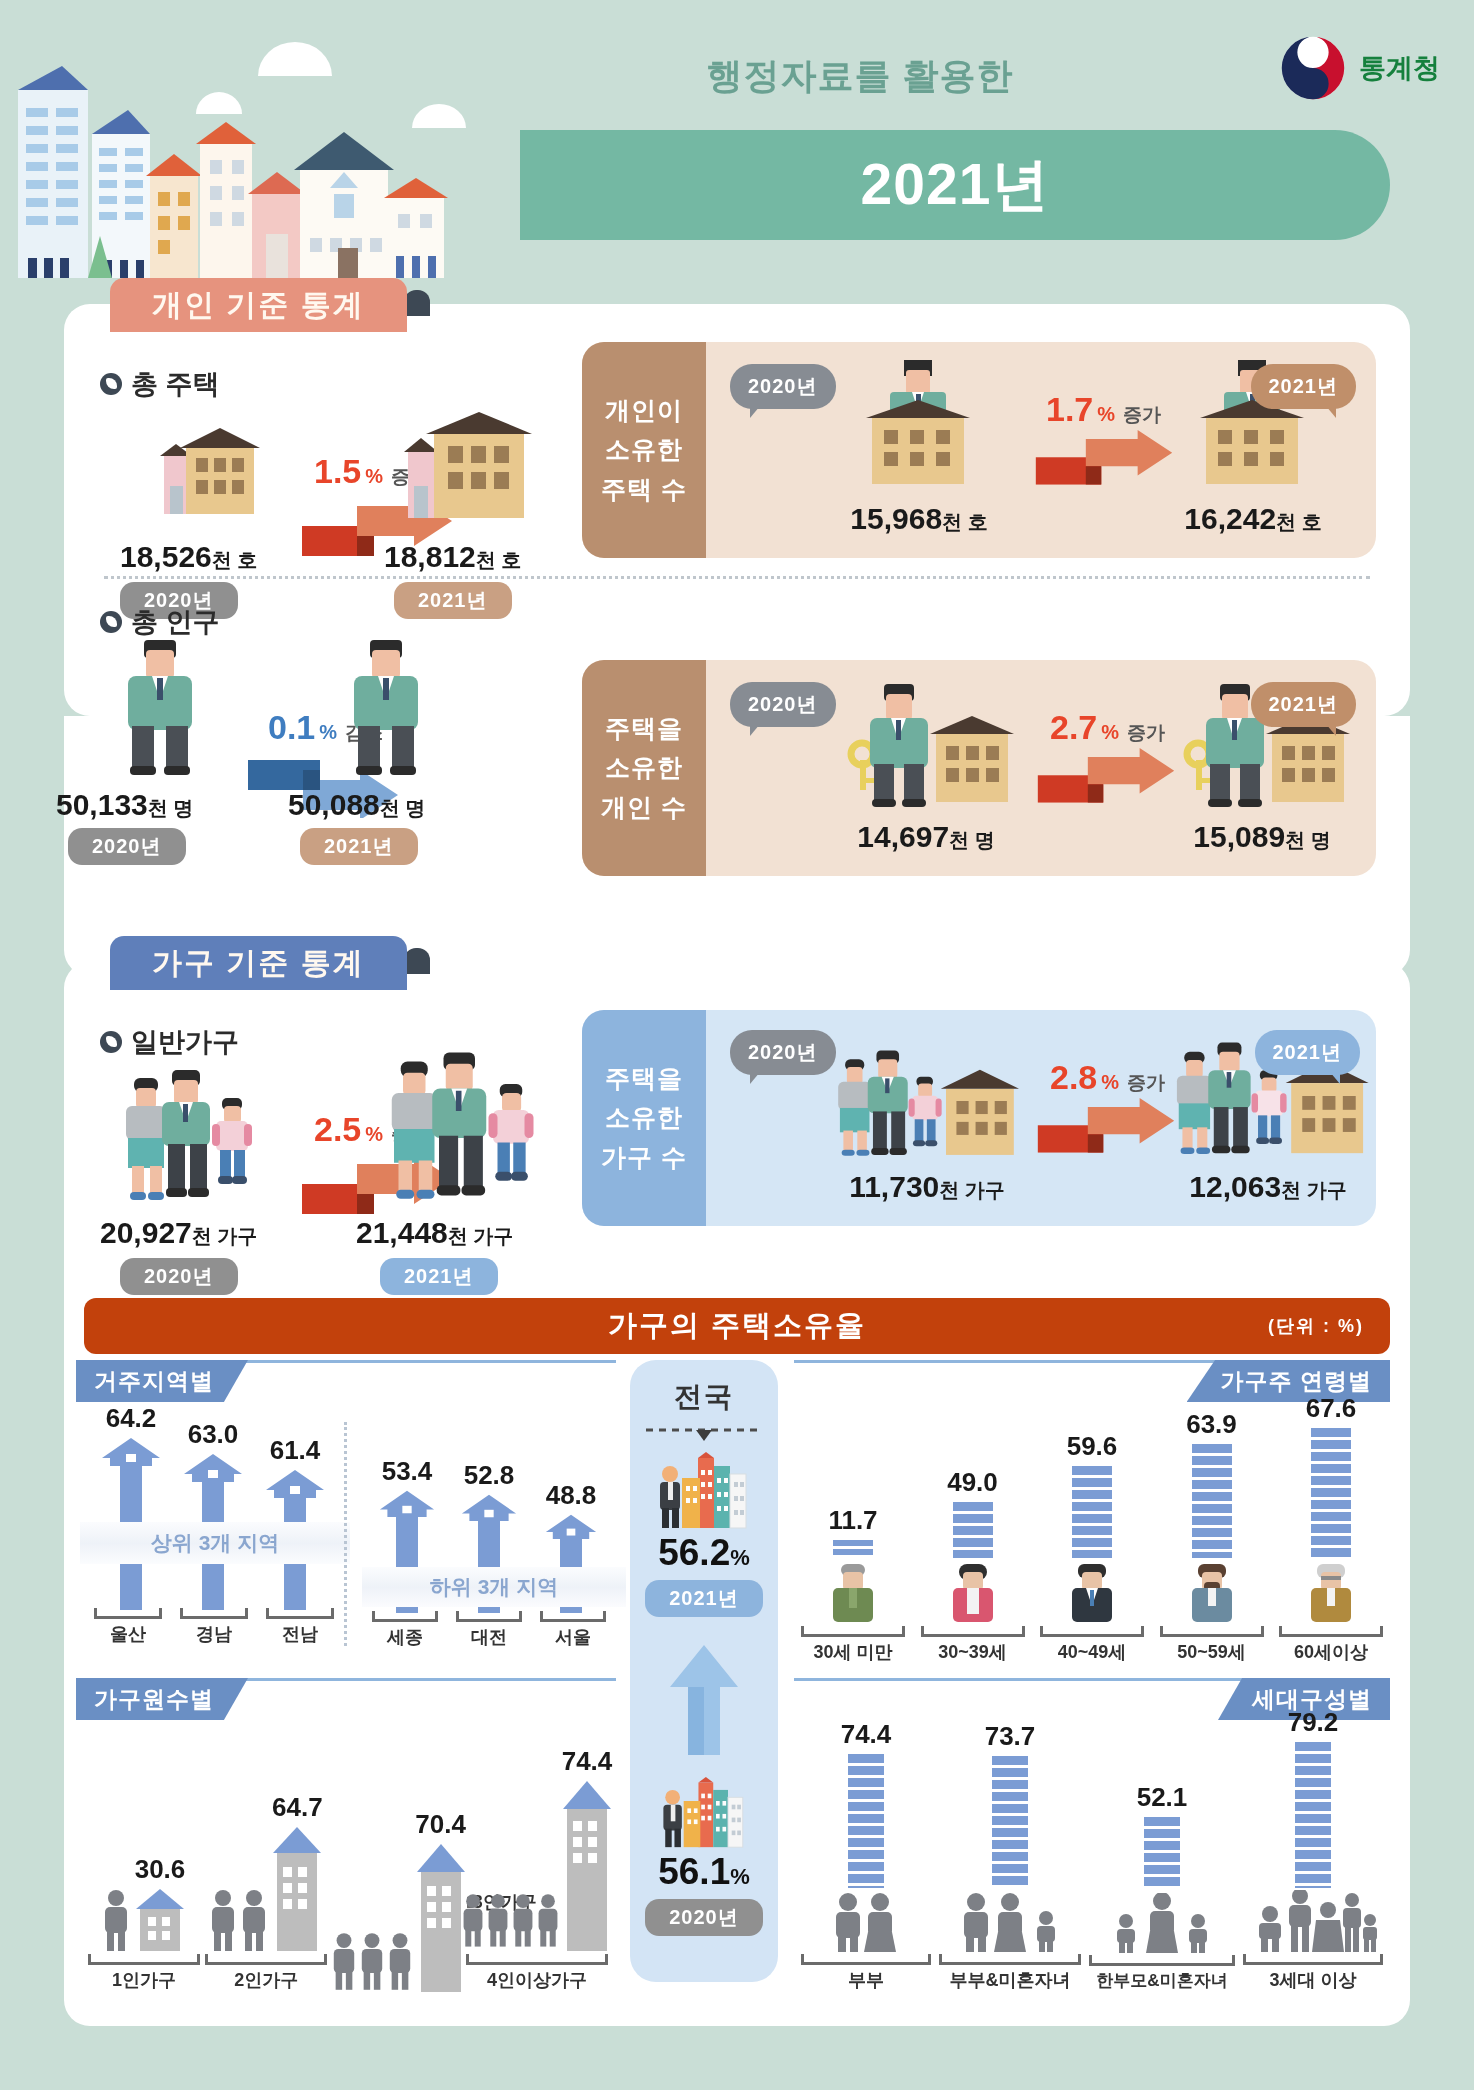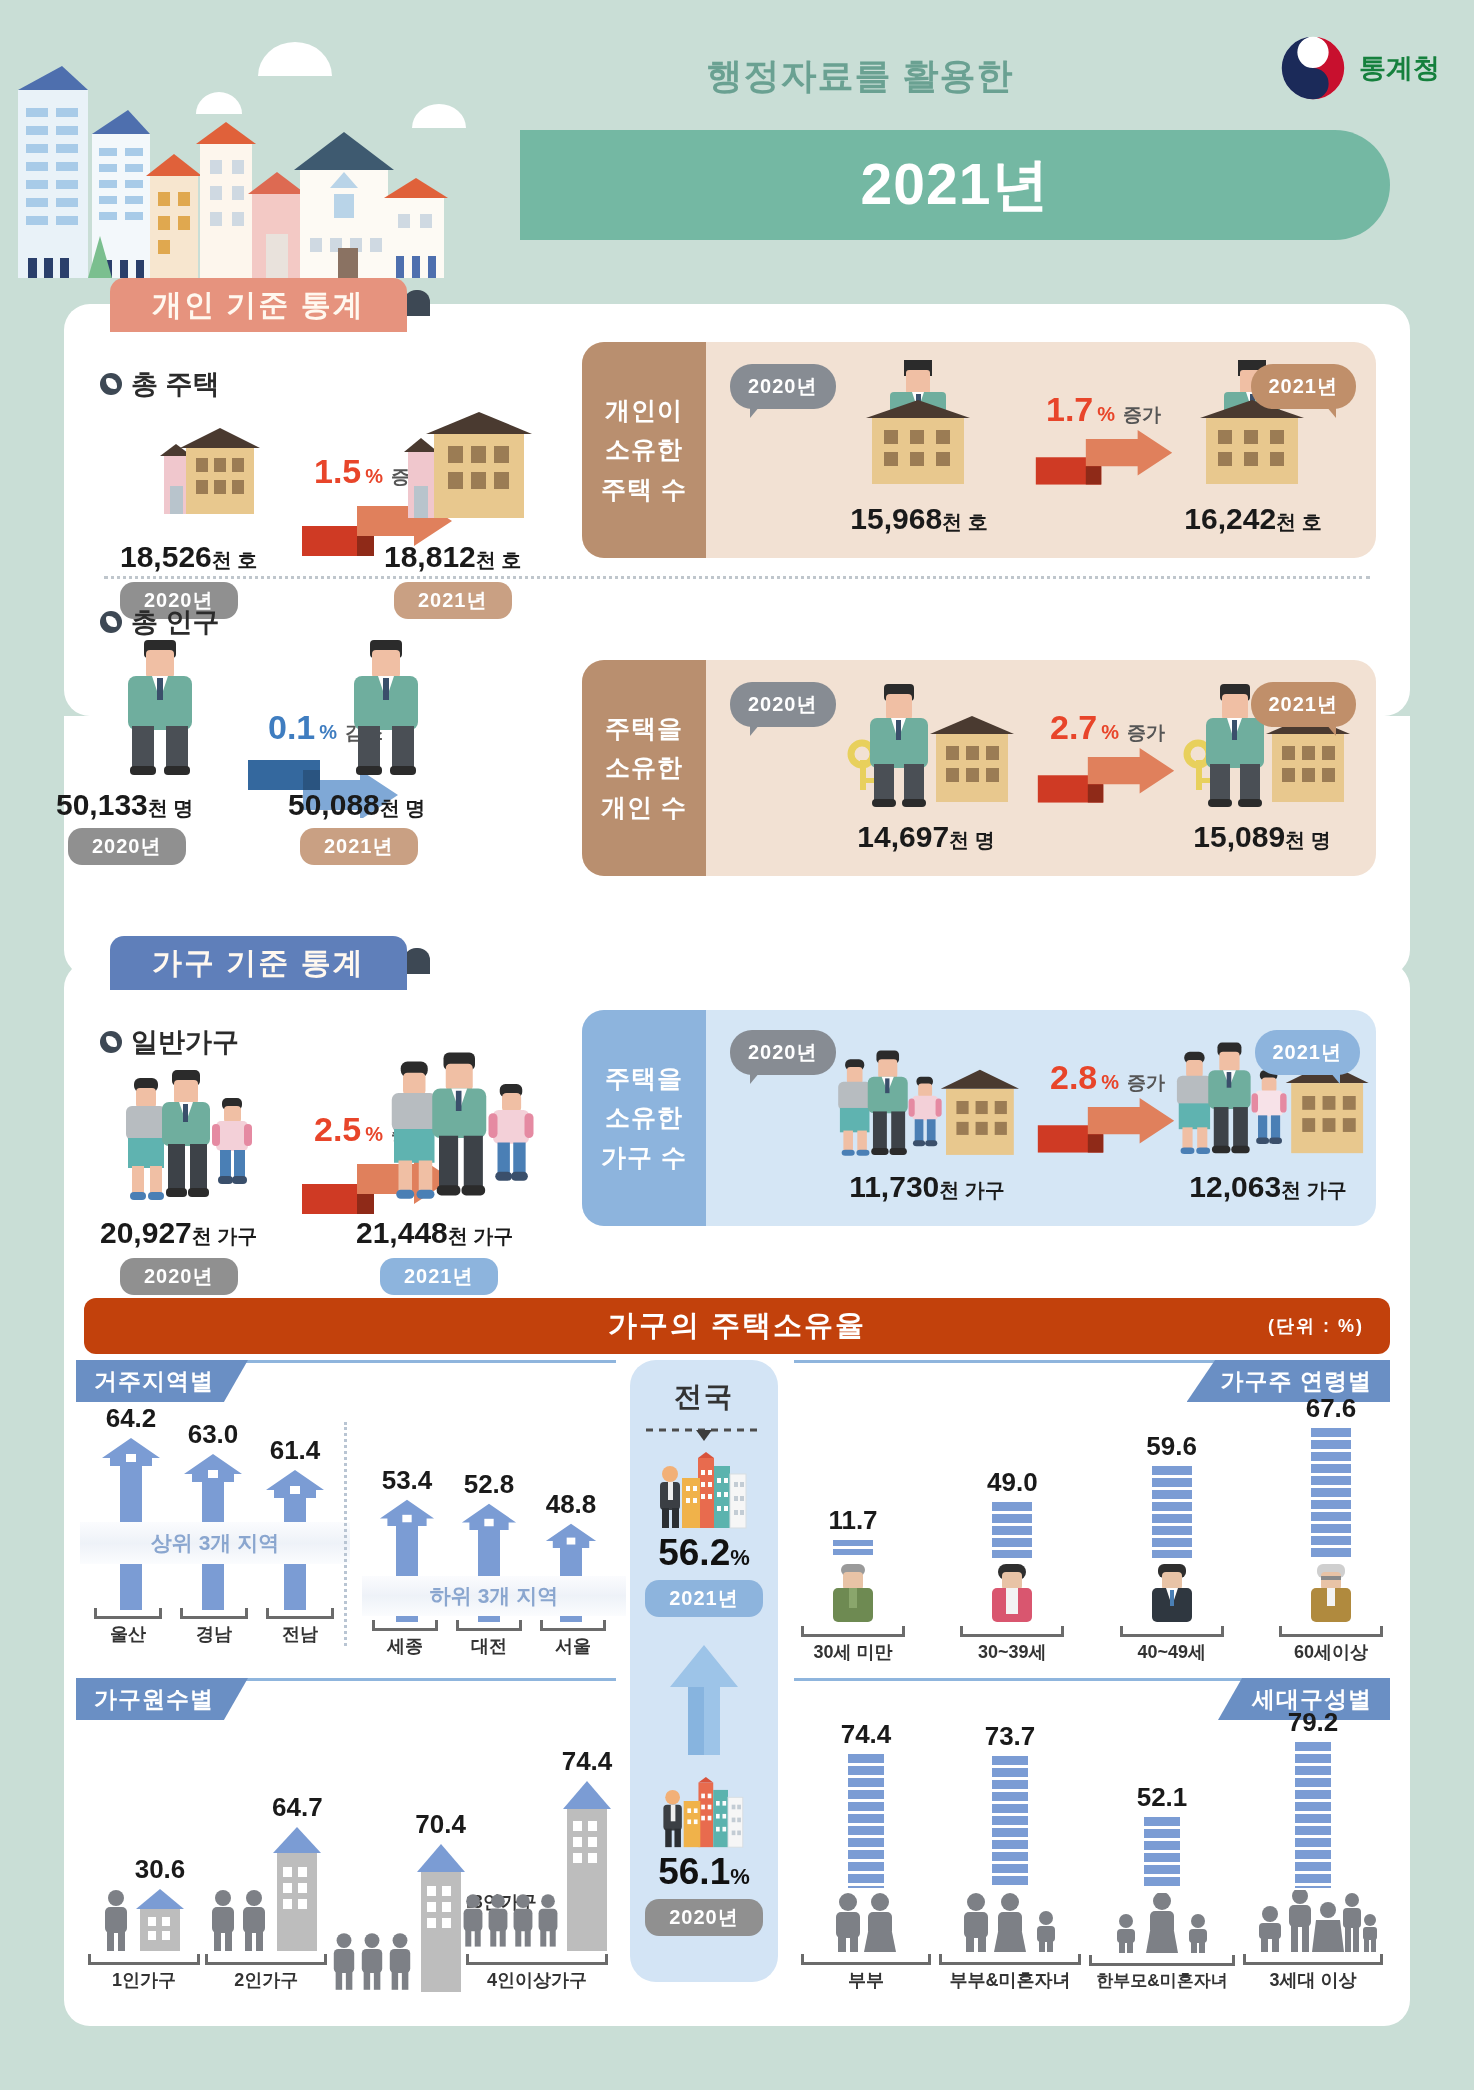--- a/index.html
+++ b/index.html
@@ -871,21 +871,21 @@
         </div>
         <div style="width:68px;">
           <div class="bracket"></div>
           <div class="cat-label" style="margin-top:3px;">전남</div>
         </div>
       </div>
     </div>
 
     <div style="position:absolute;left:268px;top:62px;height:224px;border-left:3px dotted #b9c5d3;"></div>
 
-    <div style="position:absolute;left:296px;top:68px;width:240px;height:230px;">
+    <div style="position:absolute;left:296px;top:59px;width:240px;height:230px;">
       <div style="position:absolute;left:4px;bottom:36px;width:62px;">
         <div class="bar-label" style="margin-bottom:2px;">53.4</div>
         <svg width="62" height="28" viewBox="0 0 62 30">
           <polygon points="31,2 60,22 52,22 52,30 10,30 10,22 2,22" fill="#7b9cd4"></polygon>
           <rect x="26" y="18" width="10" height="8" fill="#ffffff"></rect>
         </svg>
         <div style="width:22px;height:96px;background:#7b9cd4;margin-left:20px;"></div>
       </div>
       <div style="position:absolute;left:86px;bottom:36px;width:62px;">
         <div class="bar-label" style="margin-bottom:2px;">52.8</div>
@@ -962,20 +962,33 @@
           <rect x="14" y="2" width="28" height="14" rx="6" fill="#2f2f2f"></rect>
           <rect x="18" y="10" width="20" height="18" rx="4" fill="#e8c3a6"></rect>
           <rect x="8" y="26" width="40" height="34" rx="5" fill="#2f3740"></rect>
           <polygon points="22,26 34,26 28,44" fill="#fdfdfd"></polygon>
           <rect x="26" y="28" width="4" height="16" fill="#4a7fb5"></rect>
         </svg>
         <div class="bracket" style="width:104px;margin-top:2px;"></div>
         <div class="cat-label" style="margin-top:3px;">40~49세</div>
       </div>
 
+      <div style="width:110px;display:flex;flex-direction:column;align-items:center;">
+        <div class="bar-label">63.9</div>
+        <div style="width:40px;height:114px;background:repeating-linear-gradient(180deg,#7b9cd4 0 9px,#ffffff 9px 12px);margin-top:4px;"></div>
+        <svg width="56" height="62" viewBox="0 0 56 62" style="margin-top:4px;">
+          <rect x="14" y="2" width="28" height="14" rx="6" fill="#5a4132"></rect>
+          <rect x="18" y="10" width="20" height="18" rx="4" fill="#e8c3a6"></rect>
+          <rect x="20" y="20" width="16" height="9" rx="4" fill="#5a4132"></rect>
+          <rect x="8" y="26" width="40" height="34" rx="5" fill="#6b8ba0"></rect>
+          <rect x="24" y="26" width="8" height="18" fill="#f3f3f3"></rect>
+        </svg>
+        <div class="bracket" style="width:104px;margin-top:2px;"></div>
+        <div class="cat-label" style="margin-top:3px;">50~59세</div>
+      </div>
 
       <div style="width:110px;display:flex;flex-direction:column;align-items:center;">
         <div class="bar-label">67.6</div>
         <div style="width:40px;height:130px;background:repeating-linear-gradient(180deg,#7b9cd4 0 9px,#ffffff 9px 12px);margin-top:4px;"></div>
         <svg width="56" height="62" viewBox="0 0 56 62" style="margin-top:4px;">
           <rect x="14" y="2" width="28" height="14" rx="6" fill="#cfcfcf"></rect>
           <rect x="18" y="10" width="20" height="18" rx="4" fill="#e8c3a6"></rect>
           <rect x="18" y="14" width="20" height="4" fill="#8a8a8a"></rect>
           <rect x="8" y="26" width="40" height="34" rx="5" fill="#b08a3e"></rect>
           <rect x="24" y="26" width="8" height="18" fill="#f3f3f3"></rect>

